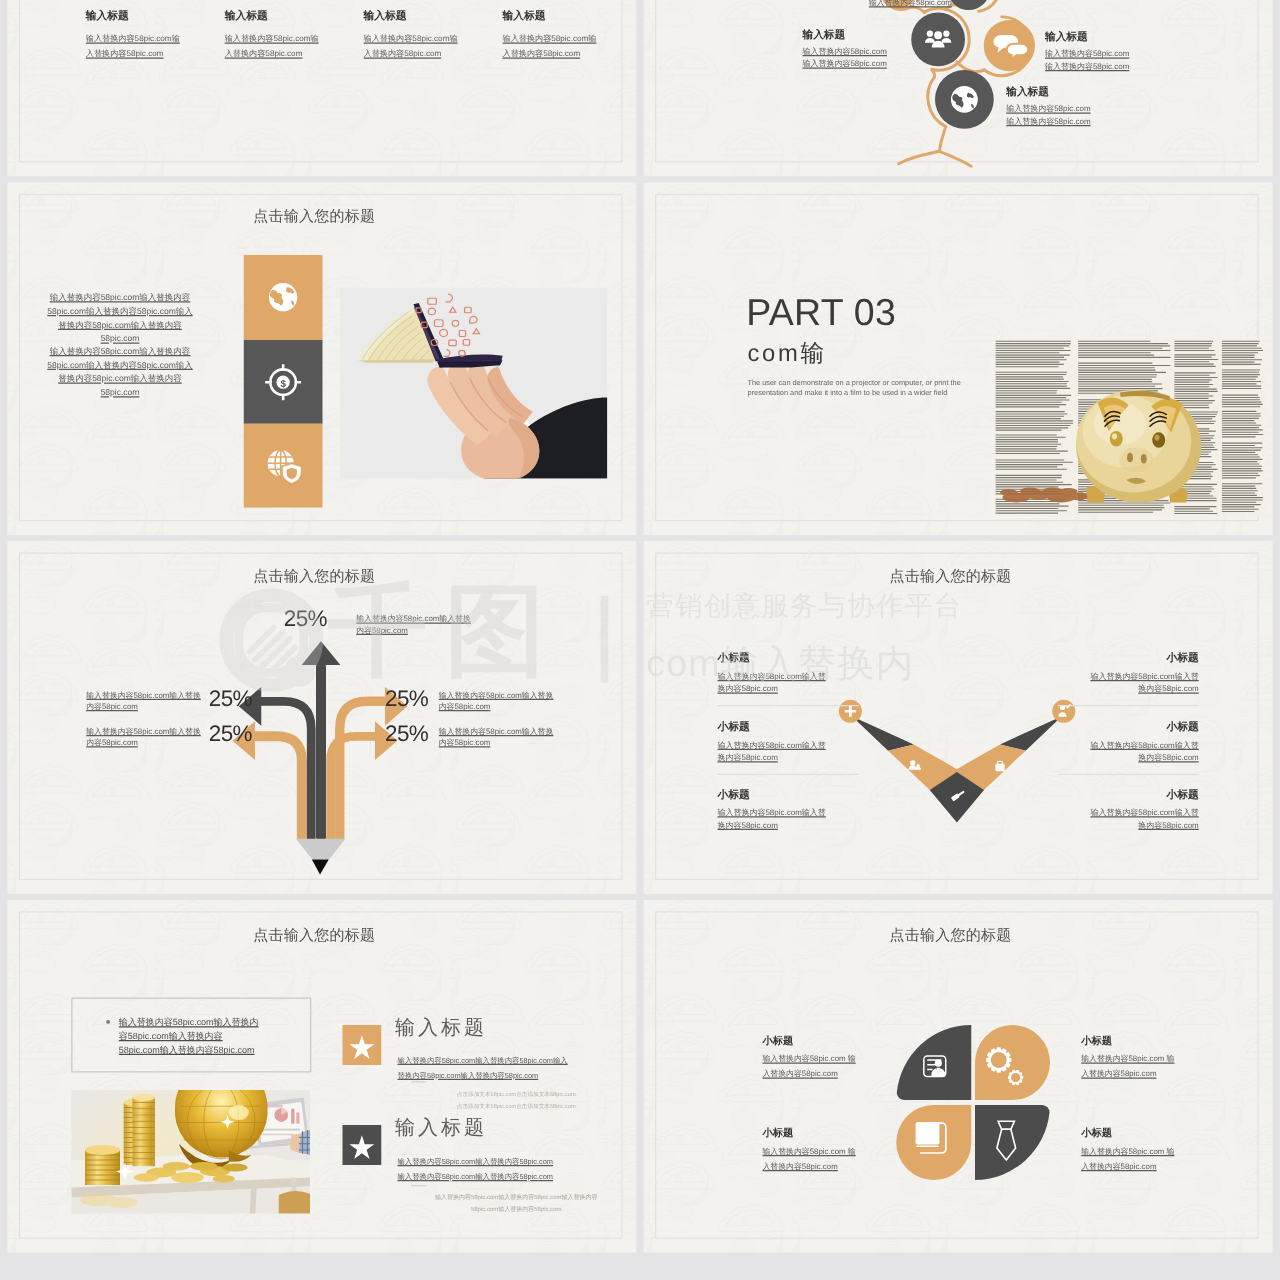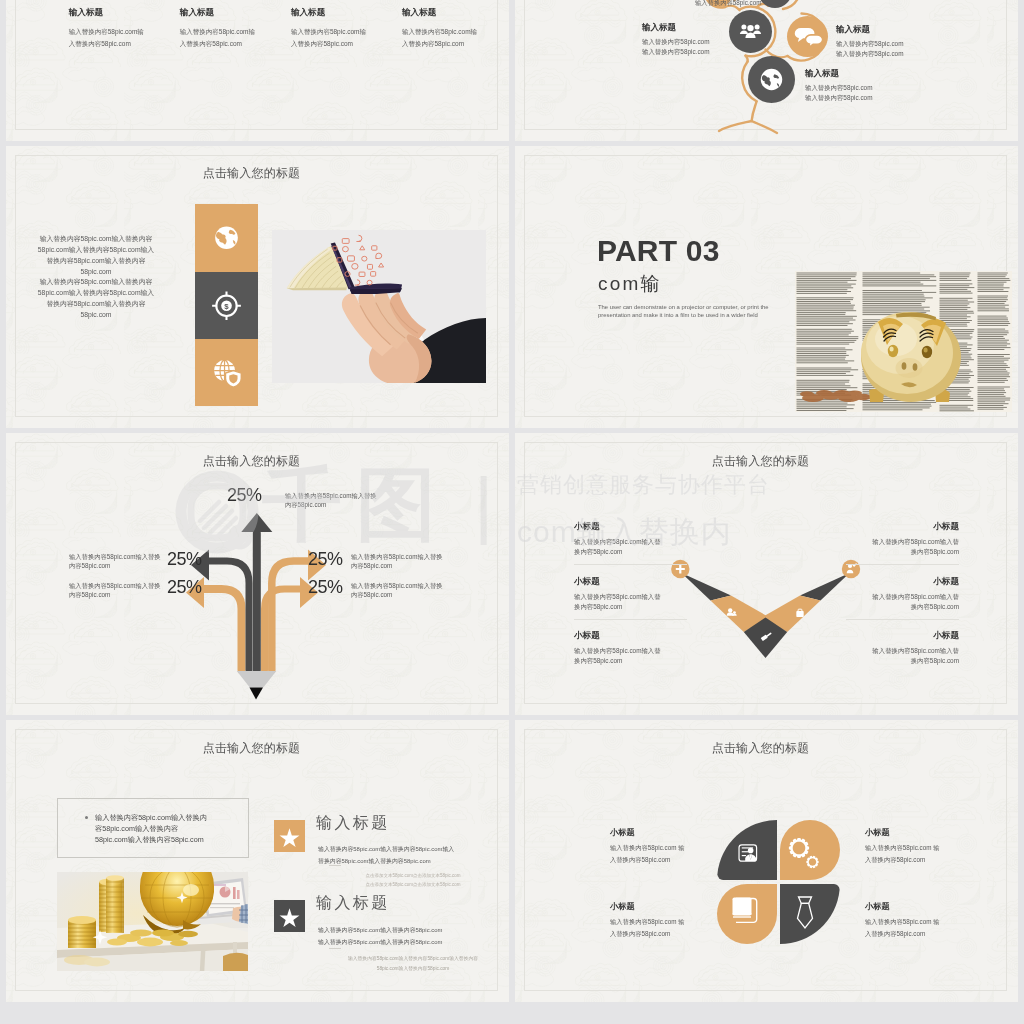--- a/index.html
+++ b/index.html
@@ -7,21 +7,21 @@
   body{width:1024px;height:1024px;overflow:hidden;
        font-family:"Liberation Sans","DejaVu Sans",sans-serif;
        -webkit-font-smoothing:antialiased;}
   .page{position:relative;width:1024px;height:1024px;overflow:hidden;background:#e4e4e6;}
   .slide{position:absolute;width:503px;height:282px;overflow:hidden;background:#f3f2ef;}
   .slide .pat{position:absolute;left:0;top:0;width:503px;height:282px;}
   .slide .frame{position:absolute;left:9px;top:9px;width:483px;height:262px;
        border:1px solid #e2e1dc;box-sizing:border-box;pointer-events:none;}
   .ttl{position:absolute;color:#515151;font-weight:400;letter-spacing:.2px;
        font-size:12px;text-align:center;width:100%;left:-6px;}
-  .body{color:#5b5b5b;font-size:6.3px;line-height:1.9;white-space:pre-line;}
+  .body{color:#5b5b5b;font-size:6.3px;line-height:1.9;white-space:pre-line;text-decoration:underline;}
   .subttl{color:#333;font-weight:700;font-size:8.2px;}
   .photo{position:absolute;overflow:hidden;}
   .abs{position:absolute}
   #watermark{position:absolute;left:0;top:0;width:816px;height:1024px;
      pointer-events:none;z-index:50;}
 </style>
 </head>
 <body>
 
 <svg width="0" height="0" style="position:absolute;width:0;height:0;overflow:hidden" aria-hidden="true">
@@ -318,21 +318,21 @@
     </svg>
   </div>
 </div>
 </div>
 
 <div class="slide" id="s4" style="left:515px;top:146px">
   <svg class="pat">
       <rect width="503" height="282" fill="url(#cloudpat)"></rect>
     </svg>
   <div class="frame"></div>
-  <div class="abs" style="left:82px;top:90px;font-size:30px;color:#3b3b3b;letter-spacing:0.2px;line-height:1;font-weight:700">PART 03</div>
+  <div class="abs" style="left:82px;top:90px;font-size:30px;color:#3b3b3b;letter-spacing:0.2px;line-height:1;font-weight:400">PART 03</div>
   <div class="abs" style="left:83px;top:128px;font-size:19px;color:#3b3b3b;letter-spacing:2.2px;line-height:1;font-weight:300">com输</div>
   <div class="abs" style="left:83px;top:159px;font-size:5.9px;color:#666;line-height:1">The user can demonstrate on a projector or computer, or print the</div>
   <div class="abs" style="left:83px;top:167px;font-size:5.9px;color:#666;line-height:1">presentation and make it into a film to be used in a wider field</div>
   <div class="photo" style="left:280px;top:125px;width:217px;height:141px">
     <svg width="217" height="141" viewBox="0 0 217 141">
       <rect width="217" height="141" fill="#f4f0e7"></rect>
       <g stroke="#5d584e" stroke-width="0.95" opacity="0.78">
           <path d="M1.5 2.0 h60.2 M1.5 3.9 h60.0 M1.5 5.7 h59.0 M1.5 7.6 h54.5 M1.5 9.4 h60.0 M1.5 11.2 h51.0 M1.5 13.1 h59.3 M1.5 14.9 h54.8 M1.5 16.8 h56.7 M1.5 18.7 h50.9 M1.5 20.5 h54.5 M1.5 22.4 h50.3 M1.5 26.8 h57.0 M1.5 28.6 h56.5 M1.5 30.5 h53.8 M1.5 32.3 h54.5 M1.5 34.2 h58.4 M1.5 36.0 h57.2 M1.5 37.9 h56.9 M1.5 39.7 h59.7 M1.5 41.6 h49.2 M1.5 43.4 h48.8 M1.5 45.3 h60.4 M1.5 47.1 h56.5 M1.5 49.0 h59.0 M1.5 50.8 h52.8 M1.5 52.7 h56.4 M1.5 54.5 h51.0 M1.5 58.3 h55.2 M1.5 60.2 h57.4 M1.5 62.0 h54.6 M1.5 63.9 h52.2 M1.5 65.7 h62.0 M1.5 67.6 h61.9 M1.5 69.4 h59.8 M1.5 71.3 h58.0 M1.5 73.1 h52.7 M1.5 77.0 h48.8 M1.5 78.8 h56.0 M1.5 80.7 h49.8 M1.5 82.5 h49.8 M1.5 84.4 h52.3 M1.5 86.2 h49.3 M1.5 88.1 h48.6 M1.5 89.9 h57.7 M1.5 91.8 h51.3 M1.5 97.0 h54.8 M1.5 98.8 h61.7 M1.5 100.7 h53.8 M1.5 102.5 h49.4 M1.5 104.4 h56.9 M1.5 109.3 h53.0 M1.5 111.1 h52.6 M1.5 113.0 h48.6 M1.5 114.8 h54.0 M1.5 116.7 h60.9 M1.5 118.5 h50.2 M1.5 120.4 h58.0 M1.5 122.2 h48.5 M1.5 124.1 h54.7 M1.5 128.4 h56.0 M1.5 130.2 h54.5 M1.5 132.1 h51.0 M1.5 133.9 h58.3 M1.5 135.8 h50.1 M1.5 137.6 h57.1 M1.5 139.5 h49.9 M67.5 2.0 h57.7 M67.5 3.9 h71.8 M67.5 5.7 h73.6 M67.5 7.6 h67.4 M67.5 9.4 h74.0 M67.5 11.2 h58.0 M67.5 13.1 h60.8 M67.5 14.9 h73.9 M67.5 19.5 h59.4 M67.5 21.4 h73.8 M67.5 23.2 h61.2 M67.5 25.1 h61.9 M67.5 26.9 h70.3 M67.5 28.8 h63.1 M67.5 30.6 h62.5 M67.5 32.5 h58.9 M67.5 34.3 h59.2 M67.5 36.2 h67.2 M67.5 38.0 h61.7 M67.5 39.9 h67.5 M67.5 41.7 h63.8 M67.5 43.6 h65.1 M67.5 48.8 h71.3 M67.5 50.7 h59.9 M67.5 52.5 h64.0 M67.5 54.4 h67.9 M67.5 56.2 h62.8 M67.5 58.1 h61.4 M67.5 59.9 h67.7 M67.5 61.8 h69.5 M67.5 63.6 h60.3 M67.5 65.5 h68.0 M67.5 67.3 h66.7 M67.5 69.2 h68.9 M67.5 73.3 h67.5 M67.5 75.1 h64.6 M67.5 77.0 h59.4 M67.5 78.8 h58.3 M67.5 80.7 h73.4 M67.5 82.5 h61.6 M67.5 84.4 h69.2 M67.5 86.2 h61.9 M67.5 88.1 h71.1 M67.5 89.9 h67.4 M67.5 91.8 h62.5 M67.5 93.6 h60.6 M67.5 98.4 h59.8 M67.5 100.3 h65.5 M67.5 102.1 h68.4 M67.5 104.0 h67.7 M67.5 105.8 h58.9 M67.5 107.7 h61.2 M67.5 112.9 h58.0 M67.5 114.7 h62.1 M67.5 116.6 h65.0 M67.5 118.4 h58.7 M67.5 120.3 h60.6 M67.5 122.1 h63.7 M67.5 124.0 h67.0 M67.5 125.8 h59.9 M67.5 127.7 h63.6 M67.5 129.5 h72.2 M67.5 131.4 h73.7 M67.5 133.2 h68.4 M67.5 135.1 h69.0 M67.5 136.9 h67.2 M67.5 138.8 h60.0 M144.5 2.0 h31.0 M144.5 3.9 h30.1 M144.5 5.7 h29.7 M144.5 7.6 h27.6 M144.5 9.4 h31.9 M144.5 12.9 h32.9 M144.5 14.7 h29.8 M144.5 16.6 h35.0 M144.5 18.4 h27.9 M144.5 20.3 h31.5 M144.5 22.1 h33.0 M144.5 27.3 h33.0 M144.5 29.2 h28.3 M144.5 31.0 h34.7 M144.5 32.9 h29.9 M144.5 34.7 h28.0 M144.5 36.6 h30.9 M144.5 38.4 h27.9 M144.5 40.3 h33.9 M144.5 42.1 h34.6 M144.5 44.0 h27.5 M144.5 45.8 h31.1 M144.5 47.7 h27.4 M144.5 49.5 h32.4 M144.5 51.4 h30.2 M144.5 53.2 h27.4 M144.5 55.1 h27.9 M144.5 58.6 h34.9 M144.5 60.4 h34.1 M144.5 62.3 h32.9 M144.5 64.1 h30.3 M144.5 66.0 h33.0 M144.5 67.8 h31.8 M144.5 72.1 h27.9 M144.5 73.9 h33.1 M144.5 75.8 h27.5 M144.5 77.6 h31.9 M144.5 79.5 h31.0 M144.5 81.3 h29.1 M144.5 83.2 h32.7 M144.5 85.0 h31.1 M144.5 86.9 h32.0 M144.5 88.7 h34.4 M144.5 90.6 h29.3 M144.5 92.4 h27.4 M144.5 94.3 h29.6 M144.5 99.0 h31.3 M144.5 100.8 h33.1 M144.5 102.7 h29.9 M144.5 104.5 h34.5 M144.5 106.4 h31.1 M144.5 108.2 h29.2 M144.5 110.1 h30.4 M144.5 111.9 h29.2 M144.5 116.5 h34.1 M144.5 118.4 h30.3 M144.5 120.2 h31.8 M144.5 122.1 h29.7 M144.5 123.9 h28.3 M144.5 125.8 h31.1 M144.5 127.6 h33.7 M144.5 129.5 h33.8 M144.5 134.3 h33.6 M144.5 136.1 h28.2 M144.5 138.0 h30.9 M144.5 139.8 h34.4 M182.5 2.0 h30.3 M182.5 3.9 h29.3 M182.5 5.7 h28.0 M182.5 7.6 h31.8 M182.5 9.4 h32.9 M182.5 11.2 h29.0 M182.5 13.1 h26.3 M182.5 14.9 h26.0 M182.5 16.8 h32.1 M182.5 18.7 h26.0 M182.5 20.5 h30.9 M182.5 25.0 h30.5 M182.5 26.8 h29.8 M182.5 28.7 h30.4 M182.5 30.5 h28.7 M182.5 32.4 h27.1 M182.5 34.2 h31.3 M182.5 36.1 h27.7 M182.5 37.9 h31.4 M182.5 39.8 h31.5 M182.5 45.1 h29.0 M182.5 47.0 h30.3 M182.5 48.8 h30.5 M182.5 50.7 h31.6 M182.5 52.5 h32.7 M182.5 54.4 h30.7 M182.5 58.1 h27.6 M182.5 60.0 h30.9 M182.5 61.8 h31.2 M182.5 63.7 h29.6 M182.5 65.5 h26.0 M182.5 67.4 h27.4 M182.5 69.2 h31.4 M182.5 71.1 h29.7 M182.5 72.9 h32.6 M182.5 74.8 h29.4 M182.5 76.6 h33.0 M182.5 78.5 h26.9 M182.5 83.5 h32.3 M182.5 85.4 h26.4 M182.5 87.2 h32.5 M182.5 89.1 h31.0 M182.5 90.9 h26.7 M182.5 92.8 h29.0 M182.5 94.6 h30.3 M182.5 96.5 h32.3 M182.5 98.3 h28.5 M182.5 100.2 h29.9 M182.5 102.0 h32.1 M182.5 103.9 h31.5 M182.5 105.7 h32.6 M182.5 107.6 h29.1 M182.5 109.4 h30.5 M182.5 111.3 h27.2 M182.5 116.0 h32.4 M182.5 117.9 h26.6 M182.5 119.7 h27.5 M182.5 121.6 h28.6 M182.5 123.4 h26.4 M182.5 125.3 h28.0 M182.5 127.1 h32.8 M182.5 129.0 h32.5 M182.5 130.8 h27.6 M182.5 132.7 h31.0 M182.5 134.5 h25.9 M182.5 136.4 h29.4 M182.5 138.2 h26.0"></path>
         </g>
       <g stroke="#f4f0e7" stroke-width="1.6" opacity="1">

